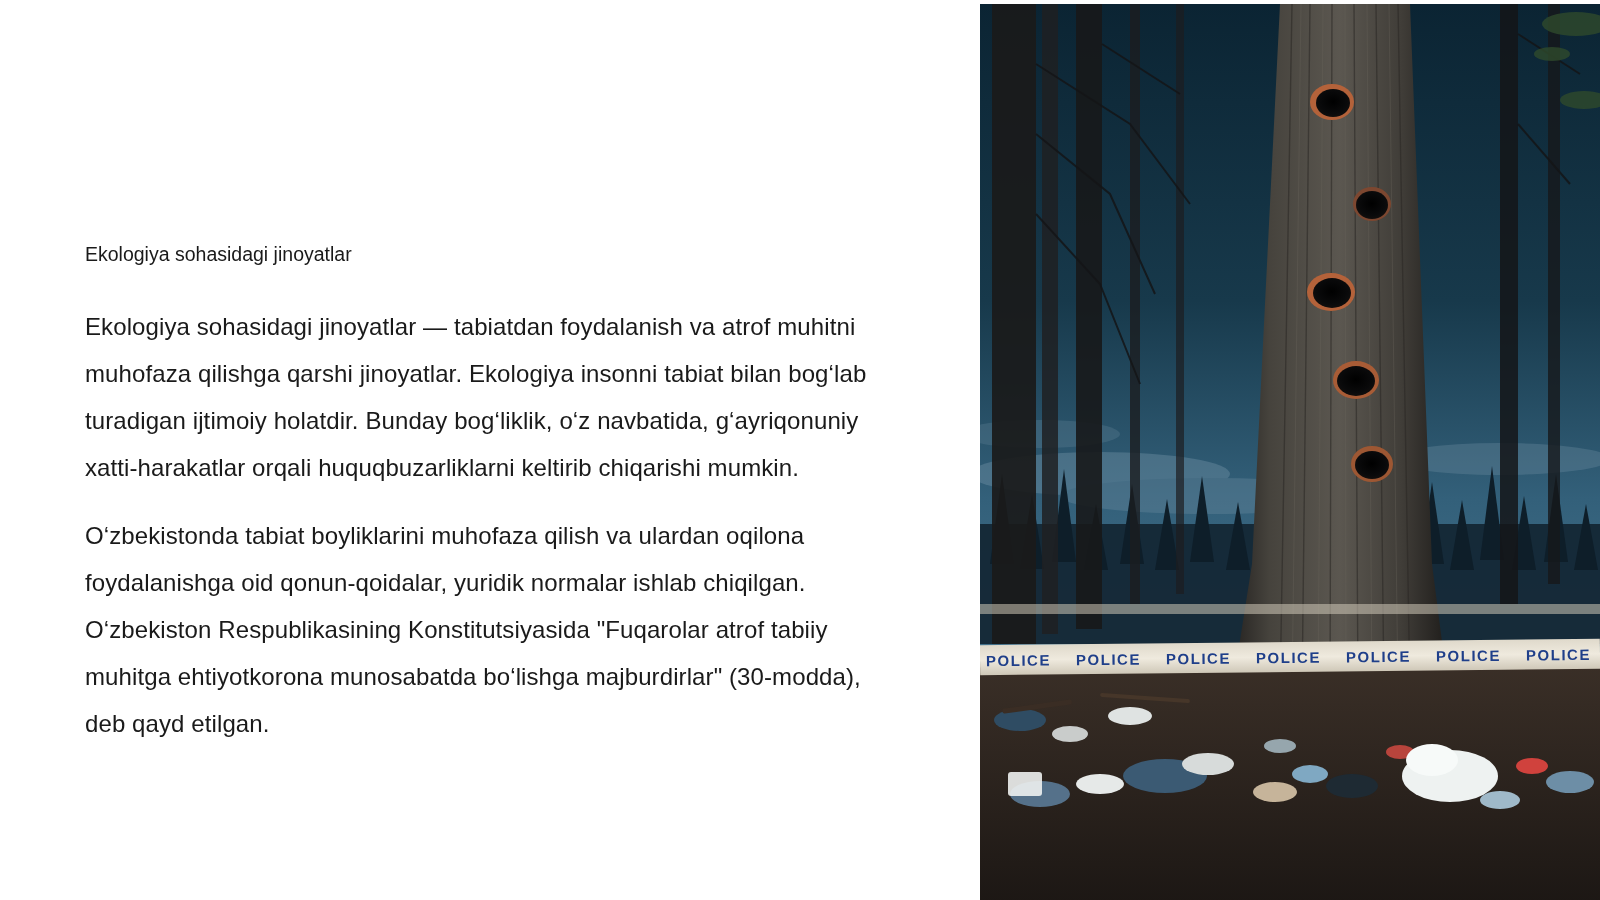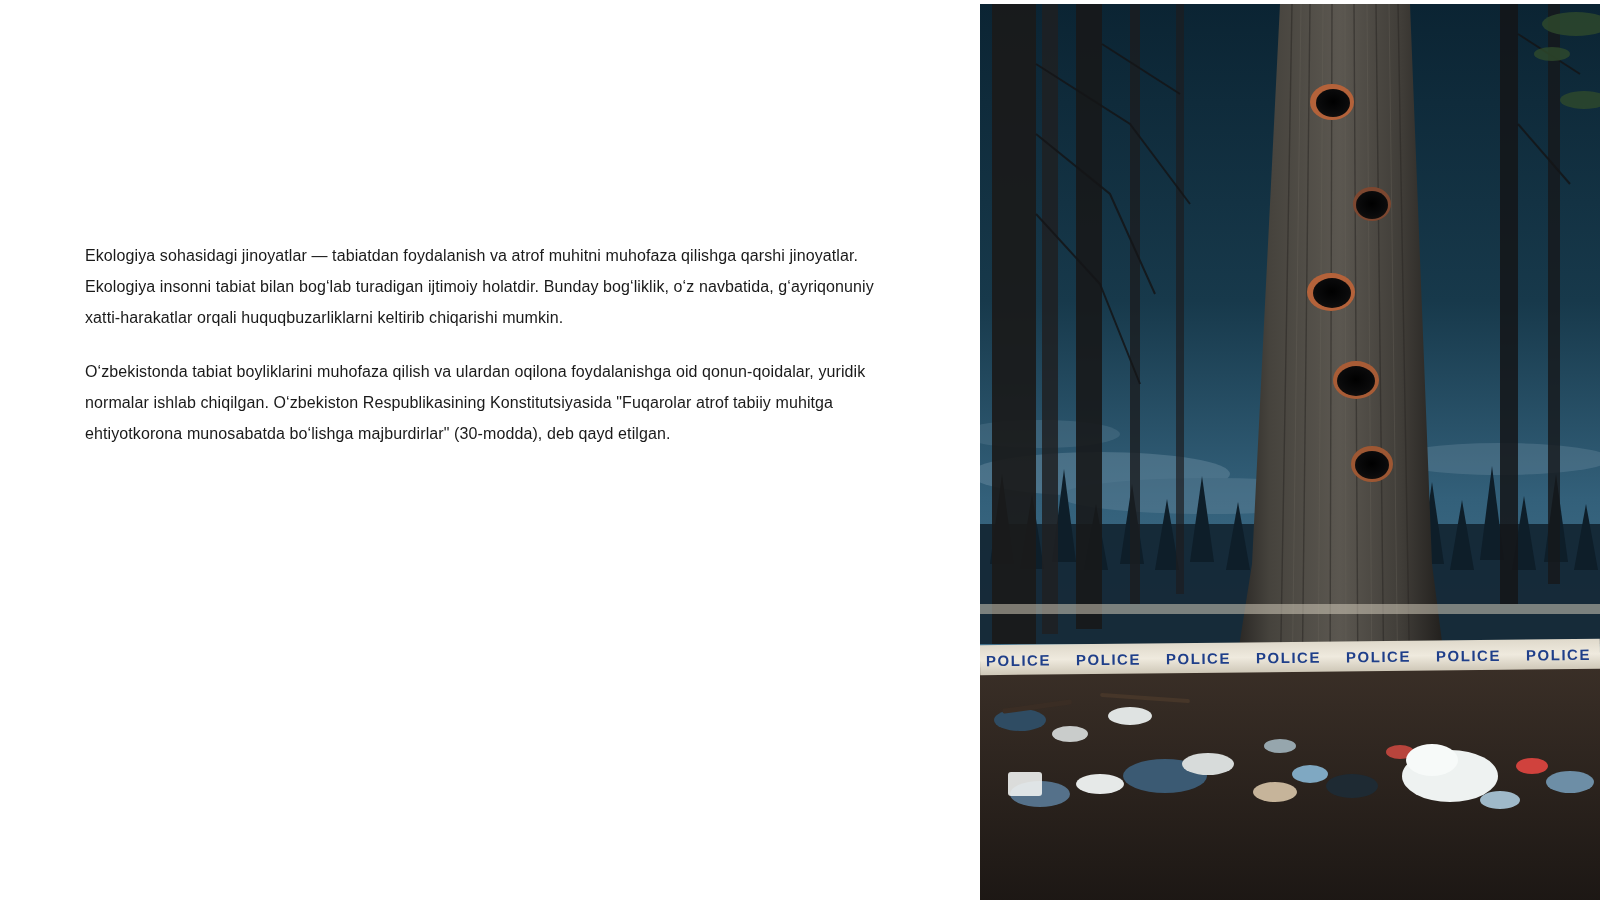--- a/index.html
+++ b/index.html
@@ -30,21 +30,21 @@
 
   .heading {
     font-size: 19.5px;
     line-height: 1.45;
     color: #1a1a1a;
     margin: 0 0 36px 0;
     font-weight: 400;
   }
 
   .para {
-    font-size: 16px;
+    font-size: 24px;
     line-height: 1.95;
     color: #1a1a1a;
     margin: 0 0 22px 0;
     font-weight: 400;
     letter-spacing: 0.1px;
   }
 
   .para:last-child {
     margin-bottom: 0;
   }
@@ -65,20 +65,21 @@
     width: 620px;
     height: 900px;
   }
 </style>
 </head>
 <body>
 
 <div class="slide">
 
   <div class="text-column">
+    <p class="heading">Ekologiya sohasidagi jinoyatlar</p>
     <p class="para">Ekologiya sohasidagi jinoyatlar — tabiatdan foydalanish va atrof muhitni muhofaza qilishga qarshi jinoyatlar. Ekologiya insonni tabiat bilan bog‘lab turadigan ijtimoiy holatdir. Bunday bog‘liklik, o‘z navbatida, g‘ayriqonuniy xatti-harakatlar orqali huquqbuzarliklarni keltirib chiqarishi mumkin.</p>
     <p class="para">O‘zbekistonda tabiat boyliklarini muhofaza qilish va ulardan oqilona foydalanishga oid qonun-qoidalar, yuridik normalar ishlab chiqilgan. O‘zbekiston Respublikasining Konstitutsiyasida "Fuqarolar atrof tabiiy muhitga ehtiyotkorona munosabatda bo‘lishga majburdirlar" (30-modda), deb qayd etilgan.</p>
   </div>
 
   <div class="photo-panel">
     <svg class="photo-svg" viewBox="0 0 620 900" preserveAspectRatio="xMidYMid slice">
       <defs>
         <linearGradient id="skyGrad" x1="0" y1="0" x2="0" y2="1">
           <stop offset="0%" stop-color="#0b2433"></stop>
           <stop offset="45%" stop-color="#17394b"></stop>

